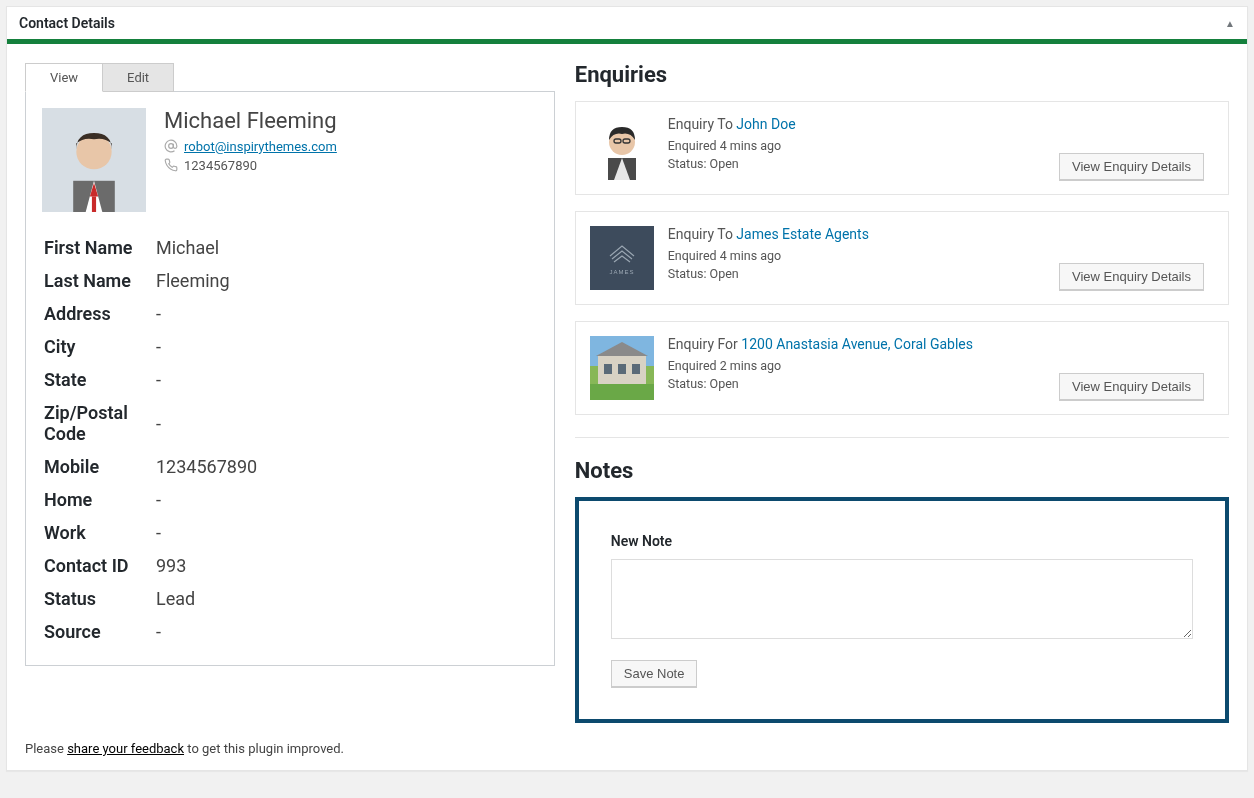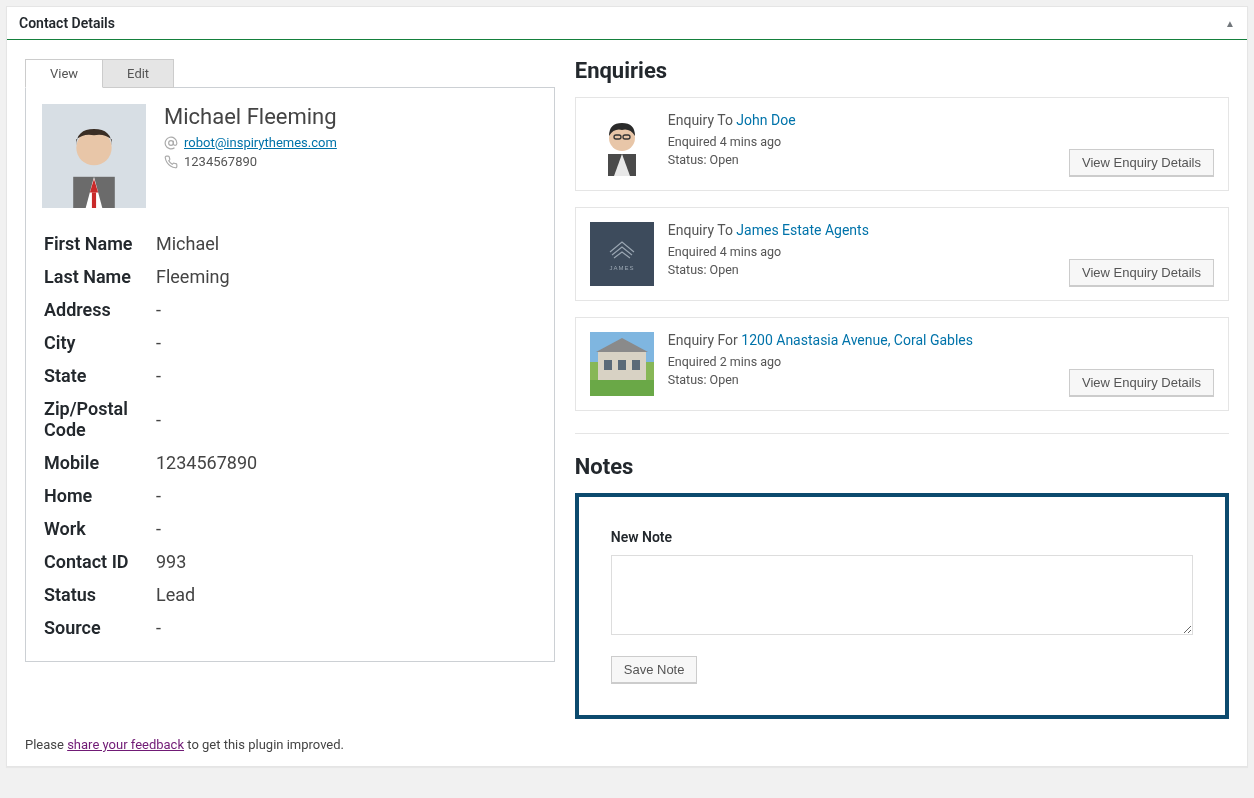--- a/index.html
+++ b/index.html
@@ -10,21 +10,21 @@
   font-size: 13px;
   color: #23282d;
 }
 .panel {
   background: #fff;
   border: 1px solid #e5e5e5;
   box-shadow: 0 1px 1px rgba(0,0,0,0.04);
 }
 .panel-header {
   padding: 8px 12px;
-  border-bottom: 1px solid #15803d;
+  border-bottom: 5px solid #15803d;
   display: flex;
   justify-content: space-between;
   align-items: center;
 }
 .panel-header h2 {
   font-size: 14px;
   font-weight: 600;
   color: #23282d;
 }
 .toggle-caret {
@@ -79,21 +79,21 @@
 }
 .avatar svg { width: 104px; height: 104px; }
 .profile-info h1 {
   font-size: 22px;
   color: #444;
   font-weight: 400;
   margin-bottom: 6px;
 }
 .contact-line {
   display: flex;
-  align-items: center;
+  align-items: flex-start;
   gap: 6px;
   margin-bottom: 4px;
   color: #555;
   font-size: 13px;
 }
 .contact-line a {
   color: #0073aa;
   text-decoration: underline;
 }
 .contact-icon {
@@ -160,21 +160,21 @@
   background: #f7f7f7;
   border: 1px solid #ccc;
   padding: 5px 12px;
   font-size: 13px;
   color: #555;
   cursor: pointer;
   box-shadow: 0 1px 0 #ccc;
 }
 .enquiry .btn {
   position: absolute;
-  right: 14px;
+  right: 24px;
   bottom: 14px;
 }
 .divider {
   border-top: 1px solid #e5e5e5;
   margin: 22px 0 20px;
 }
 .notes-card {
   border: 4px solid #0c4a6e;
   padding: 32px;
 }
@@ -192,21 +192,21 @@
   font-family: inherit;
   font-size: 13px;
   resize: both;
   margin-bottom: 18px;
 }
 .footer-text {
   padding: 0 18px 14px;
   font-size: 13px;
   color: #444;
 }
-.footer-text a { color: #701a75; }
+.footer-text a { color: #000000; }
 </style>
 </head>
 <body>
 
 <div class="panel">
   <div class="panel-header">
     <h2>Contact Details</h2>
     <span class="toggle-caret">▲</span>
   </div>
 

